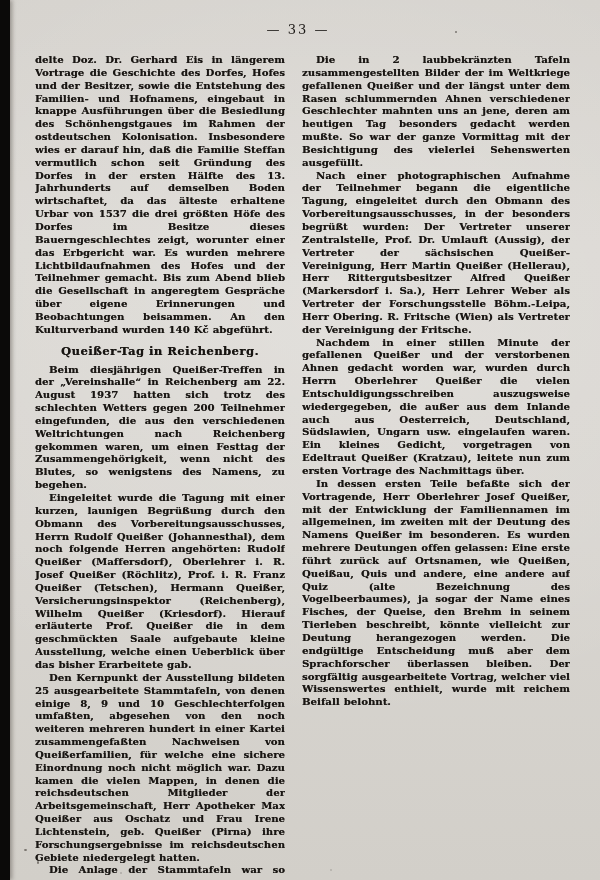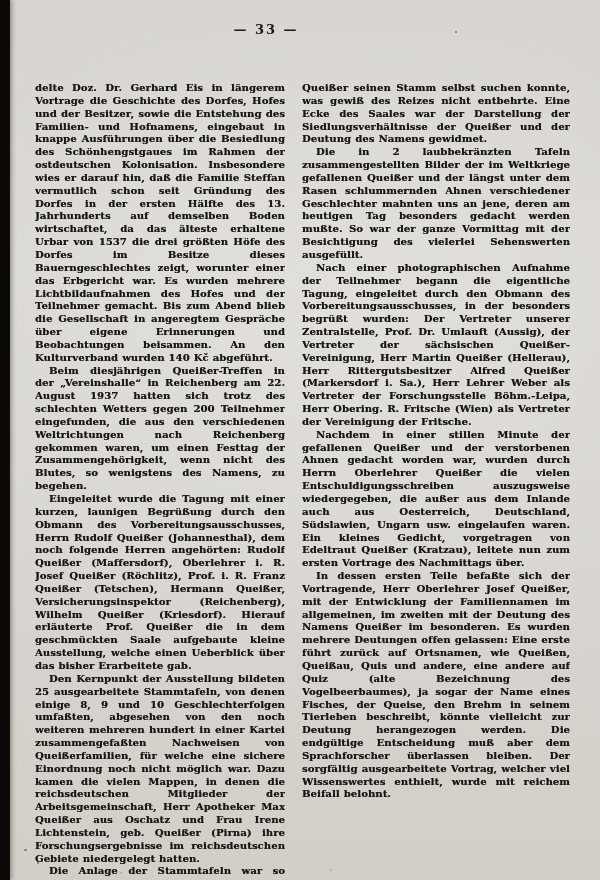--- a/index.html
+++ b/index.html
@@ -20,32 +20,33 @@
   }
   .edge-bar {
     position: absolute; left: 0; top: 0;
     width: 10px; height: 880px;
     background: #0b0a09;
     box-shadow: 2px 0 4px rgba(70,64,58,0.45);
   }
   .page-header {
     position: absolute; top: 22px; left: 0; width: 532px;
     text-align: center;
-    font-size: 13px; font-weight: bold;
+    font-size: 13px; font-weight: normal;
     letter-spacing: 2px;
     color: #1c1916;
+    padding-left: 32px;
   }
   .columns {
     position: absolute;
     top: 54px; left: 35px;
     width: 535px; height: 822px;
     display: flex;
     gap: 17px;
   }
-  .col { overflow: hidden; margin-top: 28px; }
+  .col { overflow: hidden; }
   .col-left  { width: 250px; }
   .col-right { width: 268px; }
   .para {
     margin: 0;
     text-align: justify;
     font-size: 10px;
     line-height: 12.85px;
     font-weight: 700;
     letter-spacing: 0.1px;
     word-spacing: 0.4px;
@@ -82,28 +83,28 @@
 <div class="page">
 
   <div class="edge-bar"></div>
 
   <div class="page-header">— 33 —</div>
 
   <div class="columns">
 
     <div class="col col-left">
       <p class="para">delte Doz. Dr. Gerhard Eis in längerem Vortrage die Geschichte des Dorfes, Hofes und der Besitzer, sowie die Entstehung des Familien- und Hofnamens, eingebaut in knappe Ausführungen über die Besiedlung des Schönhengstgaues im Rahmen der ostdeutschen Kolonisation. Insbesondere wies er darauf hin, daß die Familie Steffan vermutlich schon seit Gründung des Dorfes in der ersten Hälfte des 13. Jahrhunderts auf demselben Boden wirtschaftet, da das älteste erhaltene Urbar von 1537 die drei größten Höfe des Dorfes im Besitze dieses Bauerngeschlechtes zeigt, worunter einer das Erbgericht war. Es wurden mehrere Lichtbildaufnahmen des Hofes und der Teilnehmer gemacht. Bis zum Abend blieb die Gesellschaft in angeregtem Gespräche über eigene Erinnerungen und Beobachtungen beisammen. An den Kulturverband wurden 140 Kč abgeführt.</p>
+      <h2 class="heading">Queißer-Tag in Reichenberg.</h2>
       <p class="para indent">Beim diesjährigen Queißer-Treffen in der „Vereinshalle“ in Reichenberg am 22. August 1937 hatten sich trotz des schlechten Wetters gegen 200 Teilnehmer eingefunden, die aus den verschiedenen Weltrichtungen nach Reichenberg gekommen waren, um einen Festtag der Zusammengehörigkeit, wenn nicht des Blutes, so wenigstens des Namens, zu begehen.</p>
       <p class="para indent">Eingeleitet wurde die Tagung mit einer kurzen, launigen Begrüßung durch den Obmann des Vorbereitungsausschusses, Herrn Rudolf Queißer (Johannesthal), dem noch folgende Herren angehörten: Rudolf Queißer (Maffersdorf), Oberlehrer i. R. Josef Queißer (Röchlitz), Prof. i. R. Franz Queißer (Tetschen), Hermann Queißer, Versicherungsinspektor (Reichenberg), Wilhelm Queißer (Kriesdorf). Hierauf erläuterte Prof. Queißer die in dem geschmückten Saale aufgebaute kleine Ausstellung, welche einen Ueberblick über das bisher Erarbeitete gab.</p>
       <p class="para indent">Den Kernpunkt der Ausstellung bildeten 25 ausgearbeitete Stammtafeln, von denen einige 8, 9 und 10 Geschlechterfolgen umfaßten, abgesehen von den noch weiteren mehreren hundert in einer Kartei zusammengefaßten Nachweisen von Queißerfamilien, für welche eine sichere Einordnung noch nicht möglich war. Dazu kamen die vielen Mappen, in denen die reichsdeutschen Mitglieder der Arbeitsgemeinschaft, Herr Apotheker Max Queißer aus Oschatz und Frau Irene Lichtenstein, geb. Queißer (Pirna) ihre Forschungsergebnisse im reichsdeutschen Gebiete niedergelegt hatten.</p>
       <p class="para indent">Die Anlage der Stammtafeln war so getroffen, daß trotz der vielen Stämme jeder</p>
     </div>
 
     <div class="col col-right">
-      <p class="para">Queißer seinen Stamm selbst suchen konnte, was gewiß des Reizes nicht entbehrte. Eine Ecke des Saales war der Darstellung der Siedlungsverhältnisse der Queißer und der Deutung des Namens gewidmet.</p>
       <p class="para indent">Die in 2 laubbekränzten Tafeln zusammengestellten Bilder der im Weltkriege gefallenen Queißer und der längst unter dem Rasen schlummernden Ahnen verschiedener Geschlechter mahnten uns an jene, deren am heutigen Tag besonders gedacht werden mußte. So war der ganze Vormittag mit der Besichtigung des vielerlei Sehenswerten ausgefüllt.</p>
       <p class="para indent">Nach einer photographischen Aufnahme der Teilnehmer begann die eigentliche Tagung, eingeleitet durch den Obmann des Vorbereitungsausschusses, in der besonders begrüßt wurden: Der Vertreter unserer Zentralstelle, Prof. Dr. Umlauft (Aussig), der Vertreter der sächsischen Queißer-Vereinigung, Herr Martin Queißer (Hellerau), Herr Rittergutsbesitzer Alfred Queißer (Markersdorf i. Sa.), Herr Lehrer Weber als Vertreter der Forschungsstelle Böhm.-Leipa, Herr Obering. R. Fritsche (Wien) als Vertreter der Vereinigung der Fritsche.</p>
       <p class="para indent">Nachdem in einer stillen Minute der gefallenen Queißer und der verstorbenen Ahnen gedacht worden war, wurden durch Herrn Oberlehrer Queißer die vielen Entschuldigungsschreiben auszugsweise wiedergegeben, die außer aus dem Inlande auch aus Oesterreich, Deutschland, Südslawien, Ungarn usw. eingelaufen waren. Ein kleines Gedicht, vorgetragen von Edeltraut Queißer (Kratzau), leitete nun zum ersten Vortrage des Nachmittags über.</p>
       <p class="para indent">In dessen ersten Teile befaßte sich der Vortragende, Herr Oberlehrer Josef Queißer, mit der Entwicklung der Familiennamen im allgemeinen, im zweiten mit der Deutung des Namens Queißer im besonderen. Es wurden mehrere Deutungen offen gelassen: Eine erste führt zurück auf Ortsnamen, wie Queißen, Queißau, Quis und andere, eine andere auf Quiz (alte Bezeichnung des Vogelbeerbaumes), ja sogar der Name eines Fisches, der Queise, den Brehm in seinem Tierleben beschreibt, könnte vielleicht zur Deutung herangezogen werden. Die endgültige Entscheidung muß aber dem Sprachforscher überlassen bleiben. Der sorgfältig ausgearbeitete Vortrag, welcher viel Wissenswertes enthielt, wurde mit reichem Beifall belohnt.</p>
     </div>
 
   </div>
 
   <div class="speck s1"></div>
   <div class="speck s2"></div>

